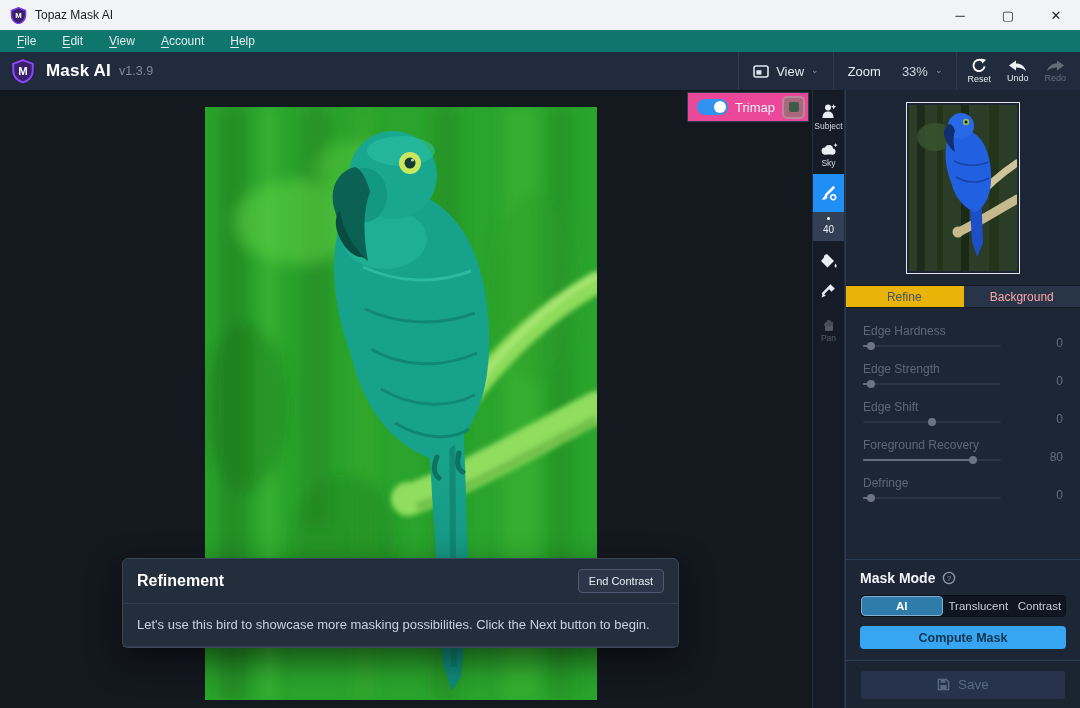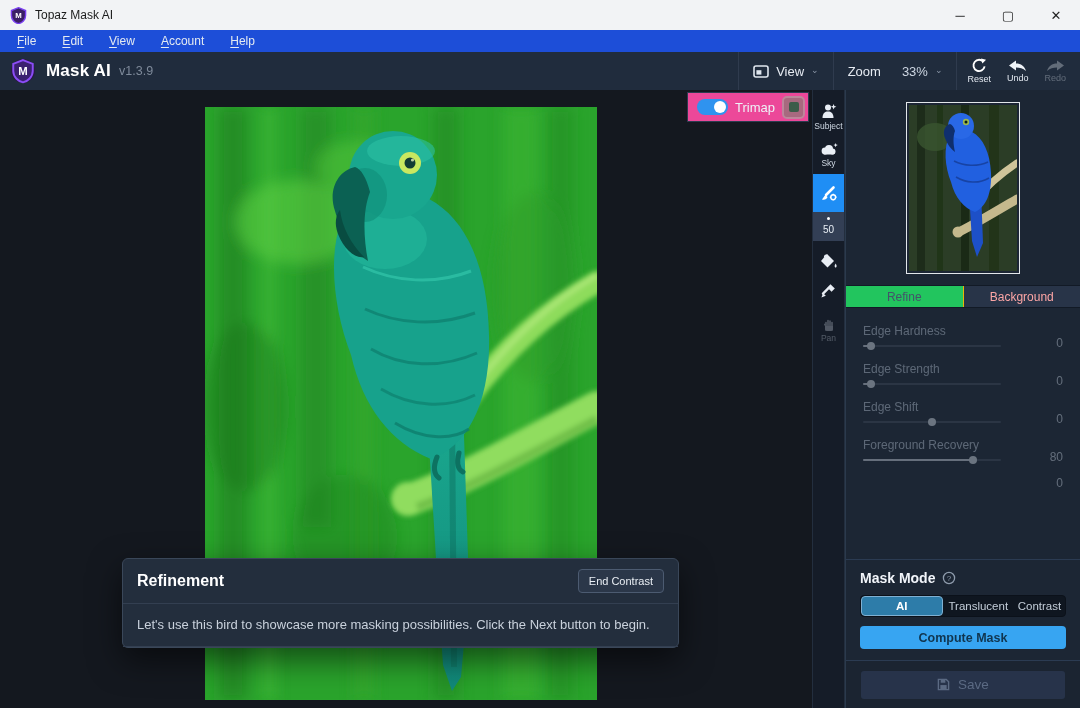--- a/index.html
+++ b/index.html
@@ -7,21 +7,21 @@
     font-family:"Liberation Sans", sans-serif; -webkit-font-smoothing:antialiased; }
 
   
   .titlebar { height:30px; background:#f2f3f5; display:flex; align-items:center; padding-left:10px; }
   .tb-title { font-size:12px; color:#1c1c1c; margin-left:8px; }
   .tb-controls { margin-left:auto; display:flex; height:100%; }
   .tb-btn { width:48px; height:100%; display:flex; align-items:center; justify-content:center;
     font-size:13px; color:#222; cursor:default; }
 
   
-  .menubar { height:22px; background:#1d4ed8; display:flex; align-items:center; padding-left:4px; }
+  .menubar { height:22px; background:#0f766e; display:flex; align-items:center; padding-left:4px; }
   .menu-item { padding:0 13px; font-size:12px; color:#e4eaf1; }
   .menu-item .ul { text-decoration:underline; text-underline-offset:2px; }
 
   
   .header { height:38px; background:#202c3d; display:flex; align-items:stretch; }
   .h-left { display:flex; align-items:center; padding-left:10px; }
   .h-name { font-size:17px; font-weight:700; color:#ffffff; margin-left:10px; letter-spacing:.2px; }
   .h-ver { font-size:12.5px; color:#7e8a9a; margin-left:8px;text-align:center; }
   .h-spacer { flex:1; }
   .hgroup { display:flex; align-items:center; gap:7px; padding:0 14px; border-left:1px solid #2f3b4e; }
@@ -62,21 +62,21 @@
   .size-num { font-size:10px; color:#e9eef5; }
   .tool.dim { opacity:.32; margin-top:6px; }
   .tgap { height:6px; }
 
   
   .panel { width:235px; background:#1c2634; border-left:1px solid #2b3a4d; display:flex; flex-direction:column; }
   .preview-wrap { padding:12px 0 11px; display:flex; justify-content:center; }
   .preview { width:114px; height:172px; border:1px solid #e2e6ea; padding:2px; background:#1c2634; }
   .tabs { display:flex; height:23px; border-top:1px solid #121a26; border-bottom:1px solid #121a26; }
   .tab { flex:1; display:flex; align-items:center; justify-content:center; font-size:12px; }
-  .tab-refine { background:#22c55e; color:#44536a; }
+  .tab-refine { background:#eab308; color:#44536a; }
   .tab-background { background:#283448; color:#fca5a5; border-left:1px solid #eab308; }
 
   .sliders { padding:16px 17px 0; opacity:.4; }
   .srow { display:flex; align-items:flex-end; margin-bottom:12px; }
   .sleft { width:150px; }
   .slabel { font-size:12px; color:#bcc9d9; margin-bottom:7px; white-space:nowrap; }
   .strack { position:relative; height:2px; width:138px; background:rgba(160,176,196,.28); border-radius:2px; margin-bottom:3px; }
   .sfill { position:absolute; left:0; top:0; height:2px; background:#d4dde9; border-radius:2px; }
   .shandle { position:absolute; top:50%; transform:translate(-50%,-50%); width:8px; height:8px;
     border-radius:50%; background:#e2eaf3; }
@@ -288,21 +288,21 @@
         <g stroke="#ffffff" stroke-width="1.3">
           <line x1="13.2" y1="9.8" x2="13.2" y2="11.2"></line>
             <line x1="13.2" y1="15.2" x2="13.2" y2="16.6"></line>
           <line x1="9.8" y1="13.2" x2="11.2" y2="13.2"></line>
             <line x1="15.2" y1="13.2" x2="16.6" y2="13.2"></line>
         </g>
       </svg>
     </div>
     <div class="size-cell">
       <div class="size-dot"></div>
-      <span class="size-num">50</span>
+      <span class="size-num">40</span>
     </div>
     <div class="tgap"></div>
     <div class="tool">
       <svg width="18" height="17" viewBox="0 0 18 17">
         <path d="M7,1 L14,8 L7.5,14.5 L1,8 Z" fill="#e9eef5"></path>
         <path d="M4.5,4.5 C4.5,2.5 6,1.5 7.5,2.5" fill="none" stroke="#e9eef5" stroke-width="1.4"></path>
         <path d="M15.6,10.5 q2,3 0,4.3 q-2,-1.3 0,-4.3 Z" fill="#e9eef5"></path>
       </svg>
     </div>
     <div class="tool">
@@ -386,20 +386,27 @@
           <div class="sleft">
             <div class="slabel">Foreground Recovery</div>
             <div class="strack">
               <div class="sfill" style="width: 80%;"></div>
               <div class="shandle" style="left: 80%;"></div>
             </div>
           </div>
           <div class="sval">80</div>
         </div>
         <div class="srow">
+          <div class="sleft">
+            <div class="slabel">Defringe</div>
+            <div class="strack">
+              <div class="sfill" style="width: 6%;"></div>
+              <div class="shandle" style="left: 6%;"></div>
+            </div>
+          </div>
           <div class="sval">0</div>
         </div>
       </div>
 
     <div class="pspacer"></div>
 
     <div class="maskmode">
       <div class="mm-head">
         <span class="mm-title">Mask Mode</span>
         <svg width="14" height="14" viewBox="0 0 14 14">

